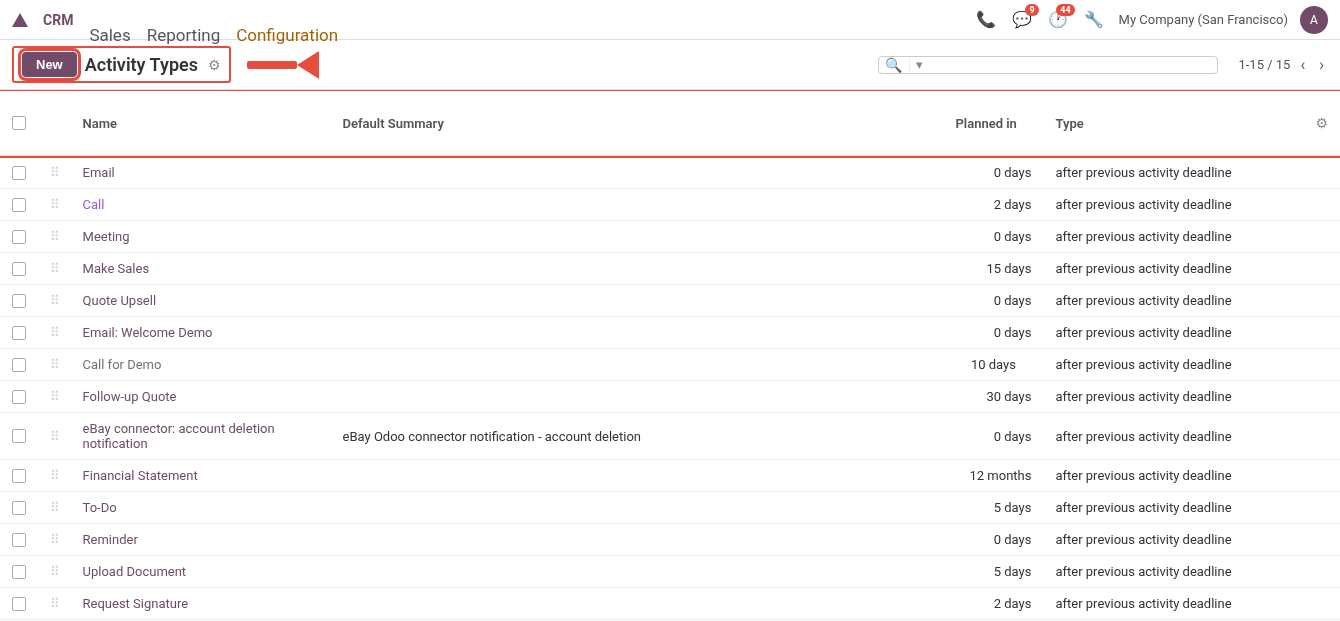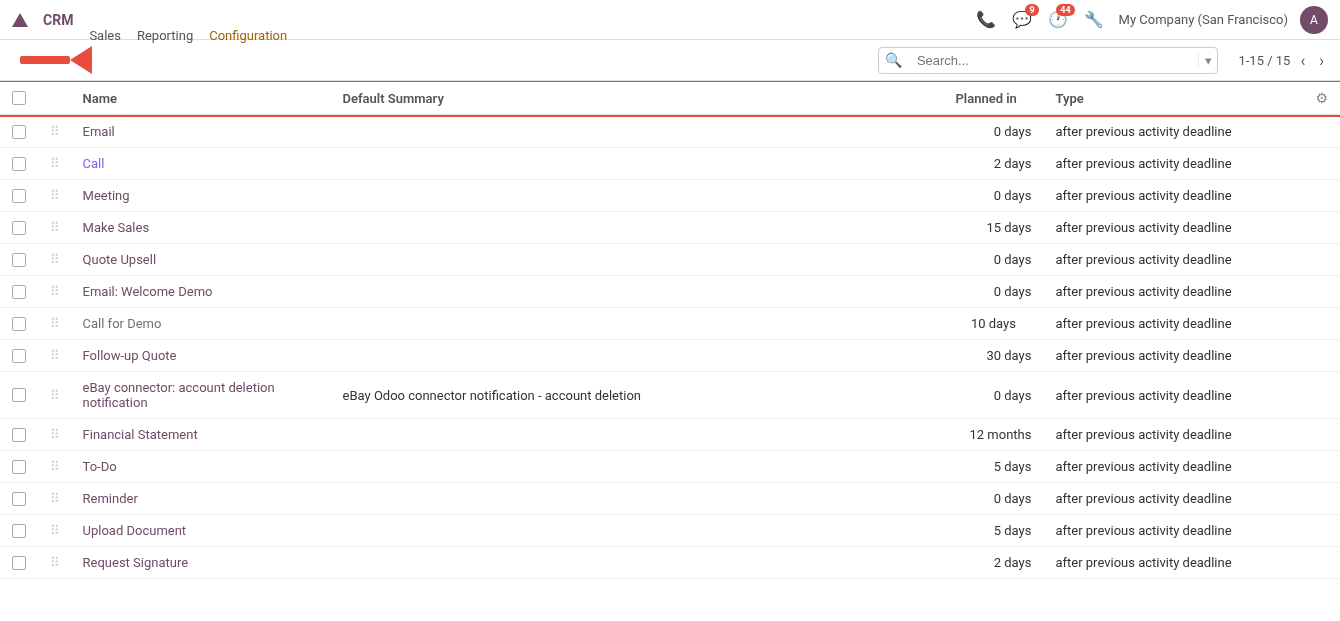--- a/index.html
+++ b/index.html
@@ -7,21 +7,21 @@
 
     
     .top-nav {
       display: flex; align-items: center; background: #fff; border-bottom: 1px solid #ddd;
       padding: 0 12px; height: 40px; gap: 16px;
     }
     .nav-logo { display: flex; align-items: center; gap: 15px; }
     .nav-logo-triangle { width: 0; height: 0; border-left: 8px solid transparent; border-right: 8px solid transparent; border-bottom: 14px solid #714b67; }
     .nav-logo-text { font-weight: 700; color: #714b67; font-size: 14px; }
     .nav-menu { display: flex; gap: 16px; }
-    .nav-menu-item { color: #555; cursor: pointer; font-size: 13px; margin-top: 31px; }
+    .nav-menu-item { color: #555; cursor: pointer; font-size: 17px; margin-top: 31px; }
     .nav-menu-item.active { color: #a16207; }
     .nav-right { margin-left: auto; display: flex; align-items: center; gap: 12px; }
     .nav-icon { width: 24px; height: 24px; display: flex; align-items: center; justify-content: center; cursor: pointer; position: relative; color: #555; font-size: 16px; }
     .nav-badge { position: absolute; top: -4px; right: -4px; background: #e74c3c; color: #fff; font-size: 9px; border-radius: 8px; padding: 1px 4px; font-weight: 700; }
     .nav-company { color: #555; font-size: 13px; cursor: pointer; }
     .nav-avatar { width: 28px; height: 28px; border-radius: 50%; background: #714b67; display: flex; align-items: center; justify-content: center; color: #fff; font-size: 12px; cursor: pointer; }
 
     
     .toolbar {
       display: flex; align-items: center; padding: 6px 12px; border-bottom: 1px solid #ddd;
@@ -55,21 +55,21 @@
     .header-highlight {
       display: inline-flex; align-items: center; gap: 8px;
       border: 2px solid #e74c3c; padding: 4px 8px; border-radius: 3px;
     }
 
     
     .table-container { overflow-x: auto; }
     table { width: 100%; border-collapse: collapse; }
     thead tr { background: #fff; border-bottom: 2px solid #ddd; border-top: 1px solid #ddd; }
     thead th {
-      padding: 8px 12px; text-align: left; font-weight: 600; color: #555; font-size: 13px;
+      padding: 24px 12px; text-align: left; font-weight: 600; color: #555; font-size: 13px;
       white-space: nowrap; border-bottom: 1px solid #ddd;
     }
     tbody tr { border-bottom: 1px solid #eee; }
     tbody td { padding: 8px 12px; color: #333; font-size: 13px; }
 
     .col-check { width: 36px; }
     .col-drag { width: 24px; }
     .col-name { width: 260px; }
     .col-summary { }
     .col-planned { width: 100px; text-align: right; }
@@ -110,31 +110,35 @@
     <div class="nav-icon">🔧</div>
     <span class="nav-company">My Company (San Francisco)</span>
     <div class="nav-avatar">
       <span>A</span>
     </div>
   </div>
 </div>
 
 <div class="toolbar">
 
+  <div class="header-highlight">
+    <button class="btn-new">New</button>
+    <span class="page-title">Activity Types</span>
+    <span class="gear-icon">⚙</span>
+  </div>
 
   <div class="arrow-annotation">
     <div style="display:flex;align-items:center;">
       <div style="width:50px;height:8px;background:#e74c3c;border-radius:2px;"></div>
       <div style="width:0;height:0;border-top:14px solid transparent;border-bottom:14px solid transparent;border-right:22px solid #e74c3c;margin-left:0;"></div>
     </div>
   </div>
 
   <div class="toolbar-search" style="margin-left: auto;">
     <span class="search-icon">🔍</span>
-    <input type="text" placeholder="Search..." style="">
     <span class="search-dropdown">▾</span>
   </div>
 
   <div class="pagination">
     <span>1-15 / 15</span>
     <span class="pag-btn">‹</span>
     <span class="pag-btn">›</span>
   </div>
 </div>
 

